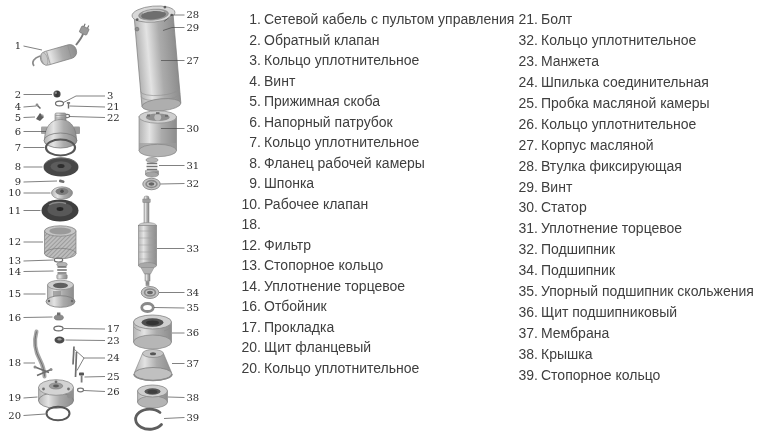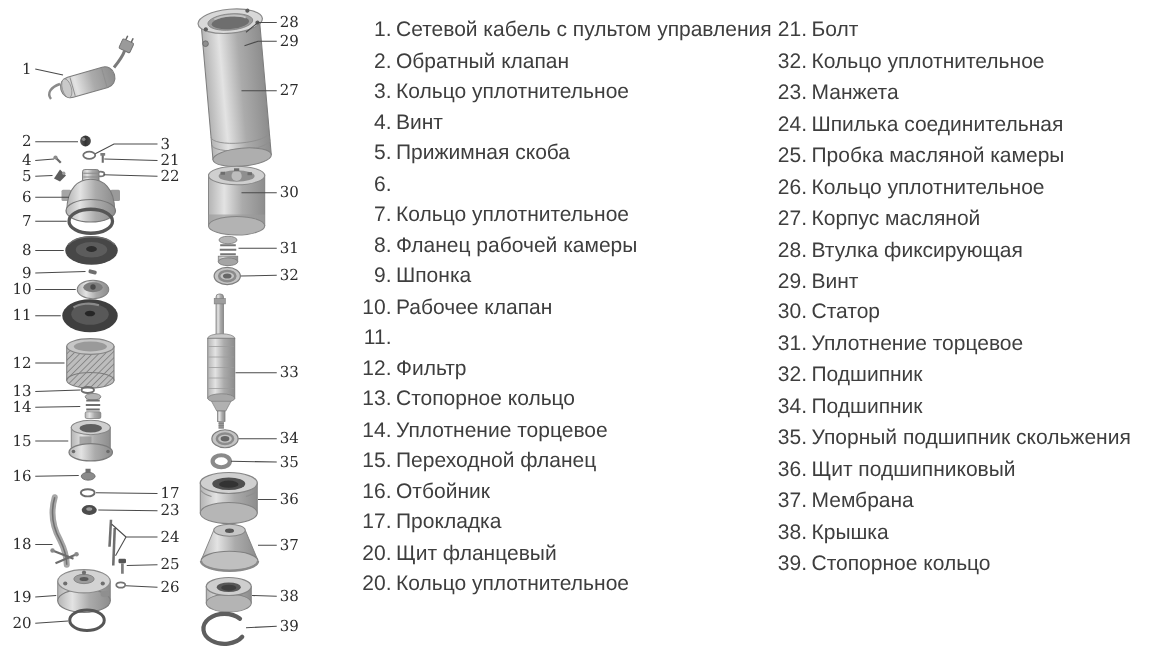--- a/index.html
+++ b/index.html
@@ -388,57 +388,54 @@
     <li class="row">
         <span class="num">4.</span>
         <span class="lbl">Винт</span>
       </li>
     <li class="row">
         <span class="num">5.</span>
         <span class="lbl">Прижимная скоба</span>
       </li>
     <li class="row">
         <span class="num">6.</span>
+        <span class="lbl">Напорный патрубок</span>
       </li>
     <li class="row">
         <span class="num">7.</span>
         <span class="lbl">Кольцо уплотнительное</span>
       </li>
     <li class="row">
         <span class="num">8.</span>
         <span class="lbl">Фланец рабочей камеры</span>
       </li>
     <li class="row">
         <span class="num">9.</span>
         <span class="lbl">Шпонка</span>
       </li>
     <li class="row">
         <span class="num">10.</span>
         <span class="lbl">Рабочее клапан</span>
       </li>
     <li class="row">
-        <span class="num">11.</span>
+        <span class="num">18.</span>
       </li>
     <li class="row">
         <span class="num">12.</span>
         <span class="lbl">Фильтр</span>
       </li>
     <li class="row">
         <span class="num">13.</span>
         <span class="lbl">Стопорное кольцо</span>
       </li>
     <li class="row">
         <span class="num">14.</span>
         <span class="lbl">Уплотнение торцевое</span>
       </li>
     <li class="row">
-        <span class="num">15.</span>
-        <span class="lbl">Переходной фланец</span>
-      </li>
-    <li class="row">
         <span class="num">16.</span>
         <span class="lbl">Отбойник</span>
       </li>
     <li class="row">
         <span class="num">17.</span>
         <span class="lbl">Прокладка</span>
       </li>
     <li class="row">
         <span class="num">20.</span>
         <span class="lbl">Щит фланцевый</span>

